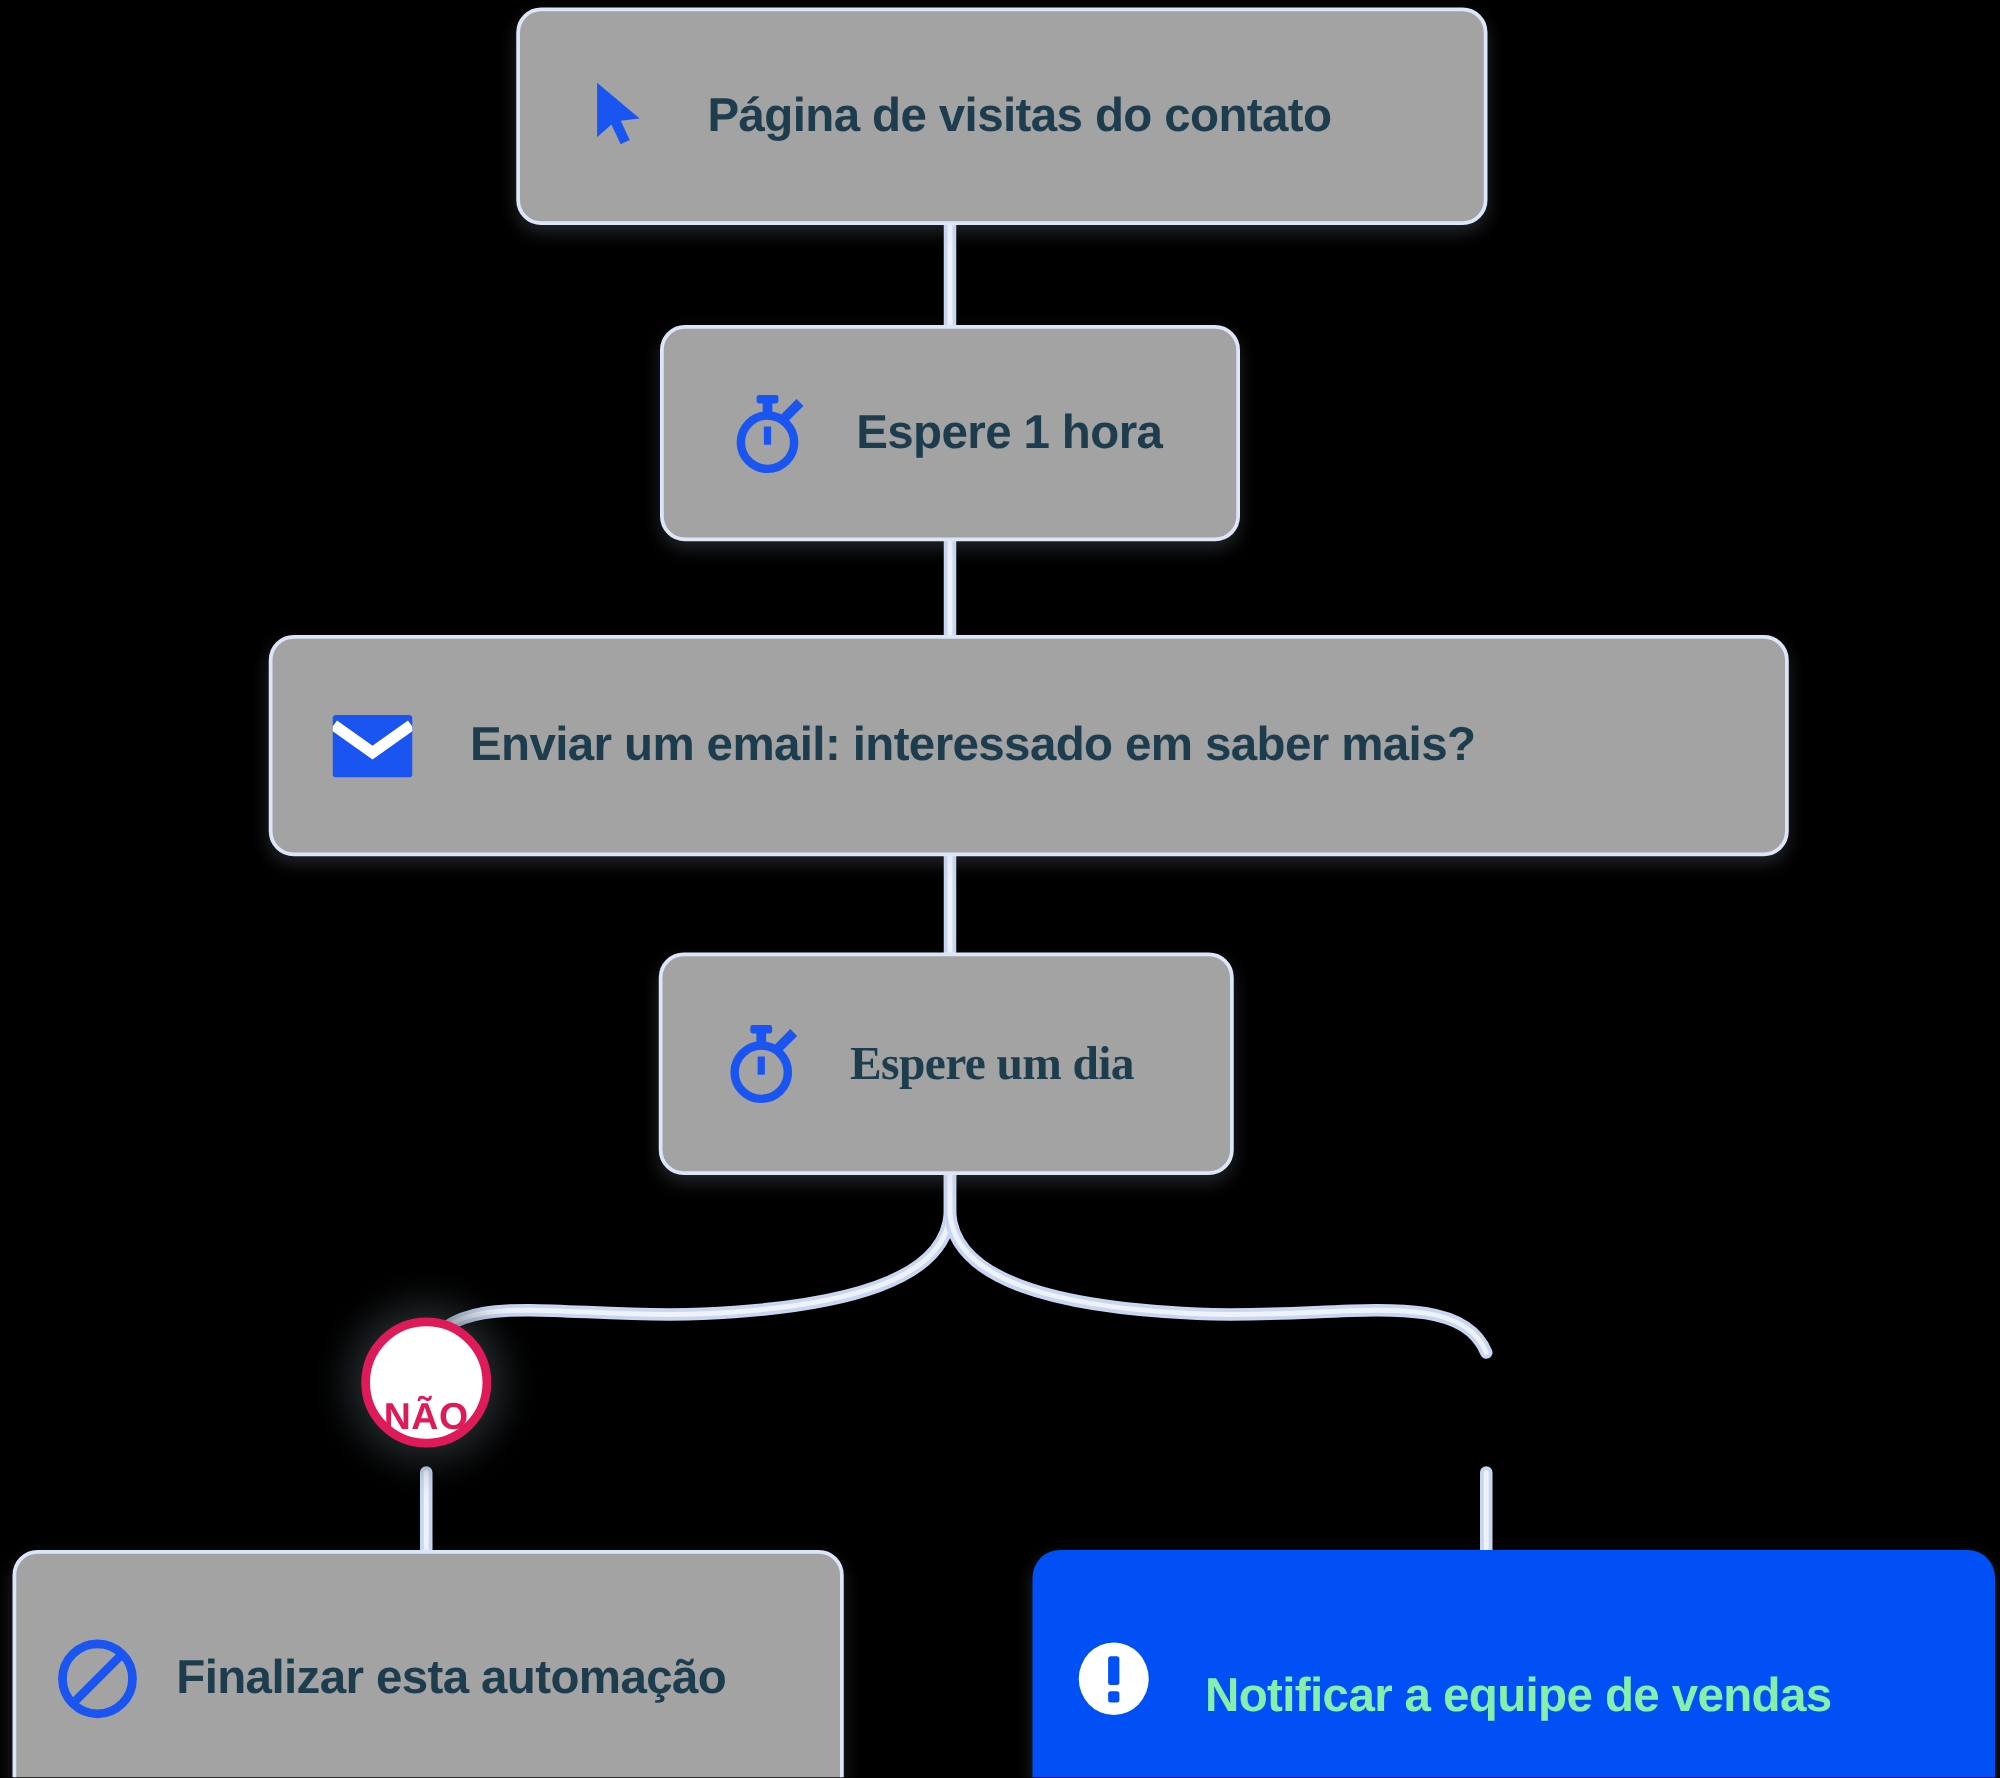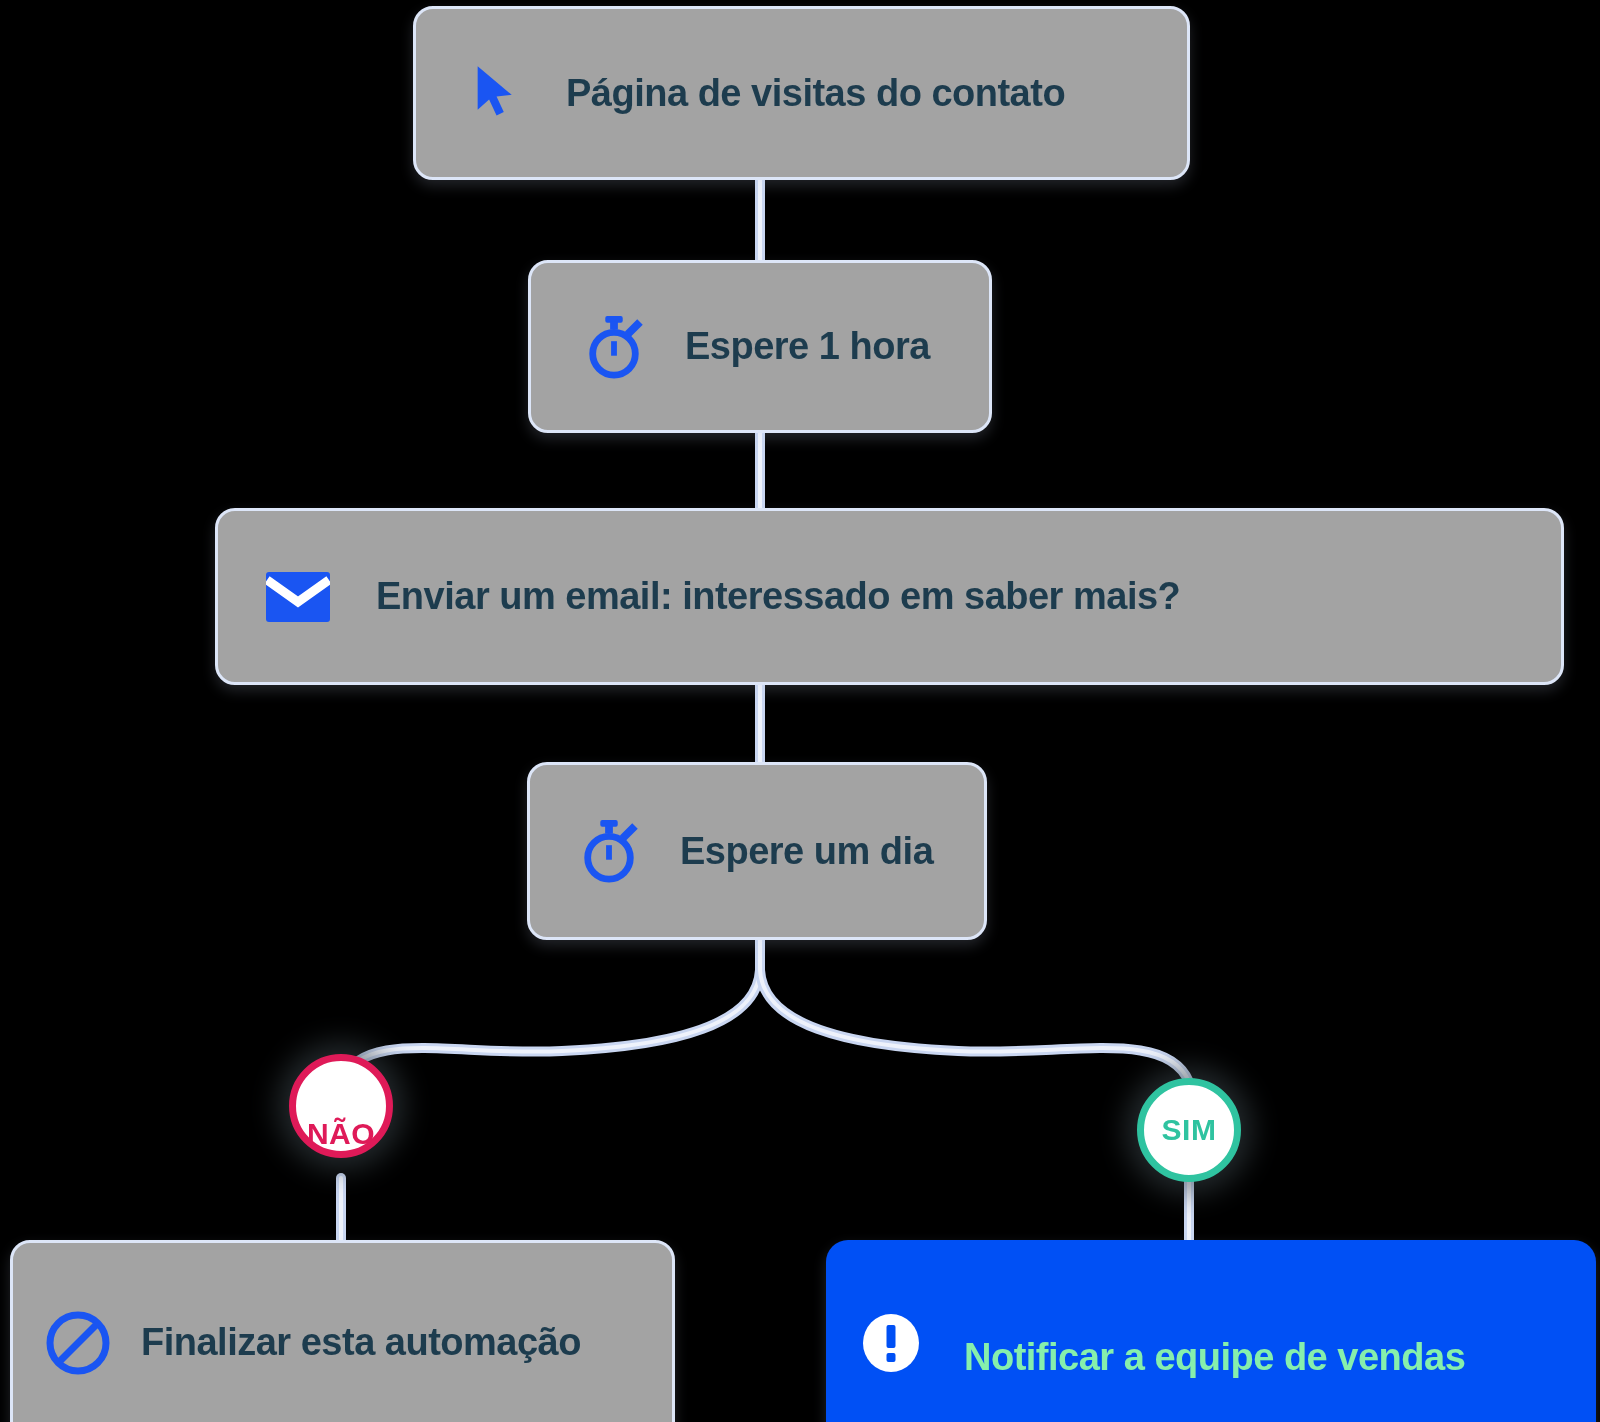--- a/index.html
+++ b/index.html
@@ -82,53 +82,50 @@
         <rect x="23" y="1" width="18" height="7" rx="2" fill="#1a55f2"></rect>
         <rect x="28" y="7" width="8" height="8" fill="#1a55f2"></rect>
         <line x1="49" y1="17" x2="56" y2="10" stroke="#1a55f2" stroke-width="8" stroke-linecap="square"></line>
         <circle cx="32" cy="40" r="22" fill="none" stroke="#1a55f2" stroke-width="7"></circle>
         <line x1="32" y1="42" x2="32" y2="27" stroke="#1a55f2" stroke-width="6"></line>
       </svg>
     </span>
     <span class="node-label">Espere 1 hora</span>
   </div>
 
-  <div class="node" style="left:215px;top:508px;width:1349px;height:177px;padding-left:48px;gap:46px;">
+  <div class="node" style="left:215px;top:508px;width:1216px;height:177px;padding-left:48px;gap:46px;">
     <span class="icon-wrap">
       <svg width="64" height="50" viewBox="0 0 64 50">
         <defs>
             <clipPath id="envclip">
               <rect x="0" y="0" width="64" height="50" rx="3"></rect>
             </clipPath>
           </defs>
         <rect x="0" y="0" width="64" height="50" rx="3" fill="#1a55f2"></rect>
         <polyline points="1,8 32,30 63,8" fill="none" stroke="#ffffff" stroke-width="9" clip-path="url(#envclip)"></polyline>
       </svg>
     </span>
     <span class="node-label">Enviar um email: interessado em saber mais?</span>
   </div>
 
-  <div class="node" style="left:527px;top:762px;width:460px;height:178px;padding-left:48px;gap:40px;">
+  <div class="node" style="left:527px;top:762px;width:460px;height:178px;padding-left:48px;gap:40px;font-family:Liberation Serif, serif;">
     <span class="icon-wrap">
       <svg width="62" height="64" viewBox="0 0 64 66">
         <rect x="23" y="1" width="18" height="7" rx="2" fill="#1a55f2"></rect>
         <rect x="28" y="7" width="8" height="8" fill="#1a55f2"></rect>
         <line x1="49" y1="17" x2="56" y2="10" stroke="#1a55f2" stroke-width="8" stroke-linecap="square"></line>
         <circle cx="32" cy="40" r="22" fill="none" stroke="#1a55f2" stroke-width="7"></circle>
         <line x1="32" y1="42" x2="32" y2="27" stroke="#1a55f2" stroke-width="6"></line>
       </svg>
     </span>
     <span class="node-label">Espere um dia</span>
   </div>
 
   <div class="badge badge-no" style="left:289px;top:1054px;align-items:flex-end;">
     <span>NÃO</span>
-  </div>
-  <div class="badge badge-yes" style="left:1137px;top:1078px;">
-    <span>SIM</span>
   </div>
 
   <div class="node" style="left:10px;top:1240px;width:665px;height:205px;padding-left:32px;gap:30px;">
     <span class="icon-wrap">
       <svg width="66" height="66" viewBox="0 0 66 66">
         <circle cx="33" cy="33" r="28" fill="none" stroke="#1a55f2" stroke-width="7"></circle>
         <line x1="15" y1="51" x2="51" y2="15" stroke="#1a55f2" stroke-width="7"></line>
       </svg>
     </span>
     <span class="node-label">Finalizar esta automação</span>

